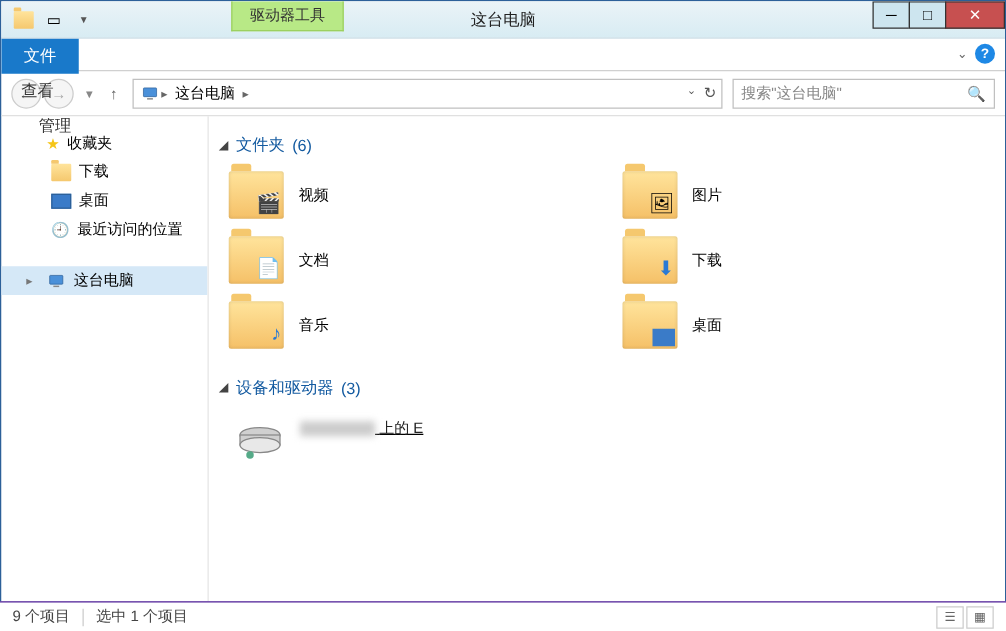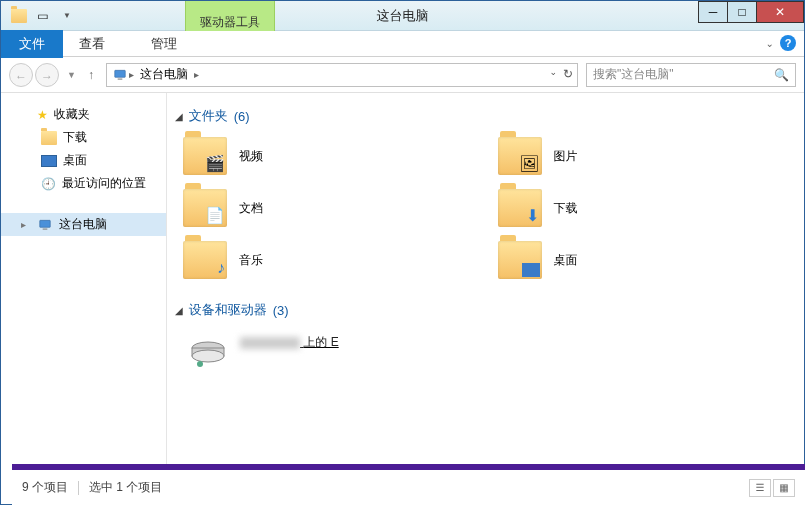--- a/index.html
+++ b/index.html
@@ -2,28 +2,28 @@
 <html><head>
 <meta charset="utf-8">
 <style>
 * { margin: 0; padding: 0; box-sizing: border-box; font-family: "Microsoft YaHei", "Segoe UI", sans-serif; }
 body { width: 805px; height: 505px; background: #fff; font-size: 12px; overflow: hidden; border: 1px solid #2c6099; }
 
 
 .titlebar { height: 30px; background: linear-gradient(#eaf3f7,#d8ecf3); display: flex; align-items: center; position: relative; border-bottom: 1px solid #c0d5e0; }
 .qat { display: flex; align-items: center; gap: 0; padding-left: 6px; }
 .qat-item { width: 24px; height: 22px; display: flex; align-items: center; justify-content: center; cursor: pointer; }
-.ctx-tab { position: absolute; left: 184px; top: 0; background: #b8e986; padding: 13px 14px; font-size: 12px; color: #333; border: 1px solid #9cd060; border-top: none; }
+.ctx-tab { position: absolute; left: 184px; top: 0; background: #b8e986; padding: 3px 14px; font-size: 12px; color: #333; border: 1px solid #9cd060; border-top: none; }
 .title { position: absolute; left: 0; right: 0; text-align: center; font-size: 13px; color: #222; pointer-events: none; }
 .winctrl { position: absolute; right: 0; top: 0; display: flex; height: 22px; }
 .winctrl div { width: 30px; display: flex; align-items: center; justify-content: center; border: 1px solid #333; margin-left: -1px; background: #cde5ef; cursor: pointer; }
 .winctrl .close { background: #c75050; color: #fff; width: 48px; }
 
 
-.ribbon { height: 26px; background: #fff; display: flex; align-items: center; border-bottom: 1px solid #d0d0d0; position: relative; }
+.ribbon { height: 26px; background: #fff; display: flex; align-items: flex-start; border-bottom: 1px solid #d0d0d0; position: relative; flex-direction: column; }
 .ribbon-file { background: #1979ca; color: #fff; padding: 5px 18px; font-size: 13px; }
 .ribbon-tab { padding: 5px 16px; font-size: 13px; color: #333; cursor: pointer; }
 .ribbon-right { position: absolute; right: 8px; top: 4px; display: flex; gap: 6px; align-items: center; }
 .help-icon { width: 16px; height: 16px; border-radius: 50%; background: #1e88e5; color: #fff; font-size: 11px; display: flex; align-items: center; justify-content: center; font-weight: bold; }
 
 
 .navbar { height: 36px; display: flex; align-items: center; padding: 0 8px; gap: 8px; border-bottom: 1px solid #e0e0e0; }
 .nav-arrows { display: flex; gap: 2px; }
 .nav-arrow { width: 24px; height: 24px; border-radius: 50%; border: 1px solid #ccc; background: #f5f5f5; display: flex; align-items: center; justify-content: center; color: #aaa; }
 .nav-up { padding: 0 4px; color: #666; }
@@ -61,21 +61,21 @@
 .drive-item.selected { background: #cde8ff; border: 1px solid #7bb9ea; }
 .drive-icon { width: 44px; height: 36px; display: flex; align-items: center; justify-content: center; }
 .drive-body { flex: 1; }
 .drive-title { font-size: 12px; color: #222; margin-bottom: 4px; }
 .drive-bar { width: 180px; height: 13px; border: 1px solid #aaa; background: #f0f0f0; margin-bottom: 3px; }
 .drive-bar-fill { height: 100%; background: #2aa3d8; }
 .drive-sub { font-size: 11px; color: #666; }
 .blur { filter: blur(3px); display:inline-block; width:60px; height:12px; background:#ccc; vertical-align:middle; }
 
 
-.statusbar { position: absolute; bottom: 0; left: 12px; right: 0; height: 41px; border-top: 6px solid #4c1d95; display: flex; align-items: center; padding: 0 10px; font-size: 12px; color: #444; background: #fff; }
+.statusbar { position: absolute; bottom: 0; left: 0; right: 0; height: 24px; border-top: 1px solid #4c1d95; display: flex; align-items: center; padding: 0 10px; font-size: 12px; color: #444; background: #fff; }
 .statusbar .sep { width: 1px; height: 14px; background: #ccc; margin: 0 10px; }
 .view-toggle { position: absolute; right: 10px; display: flex; gap: 2px; }
 .view-toggle div { width: 22px; height: 18px; border: 1px solid #ccc; display: flex; align-items: center; justify-content: center; font-size: 10px; color: #666; }
 
 .pc-icon-svg { width:16px; height:14px; }
 .globe { width:15px;height:15px;border-radius:50%;background:radial-gradient(circle at 30% 30%,#7ec8e3,#1565c0); }
 </style>
 </head>
 <body>
 

